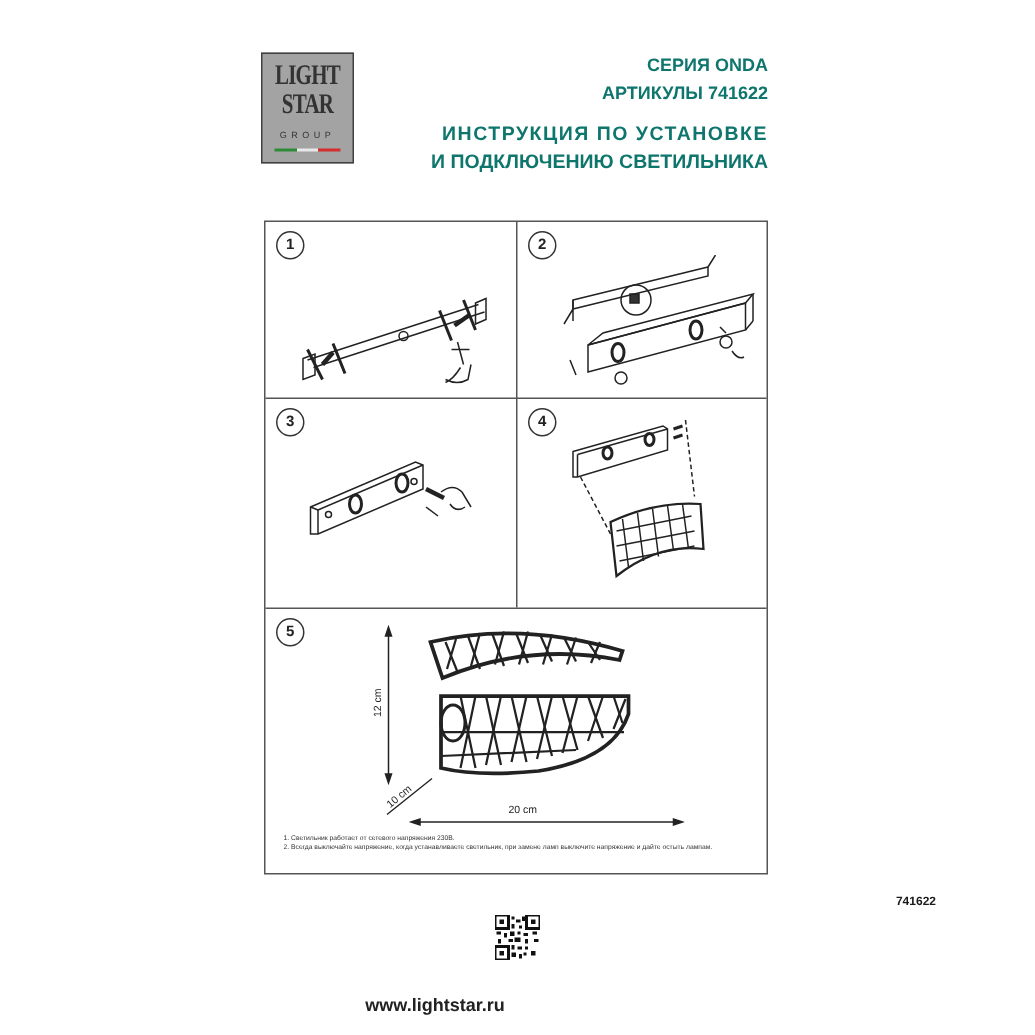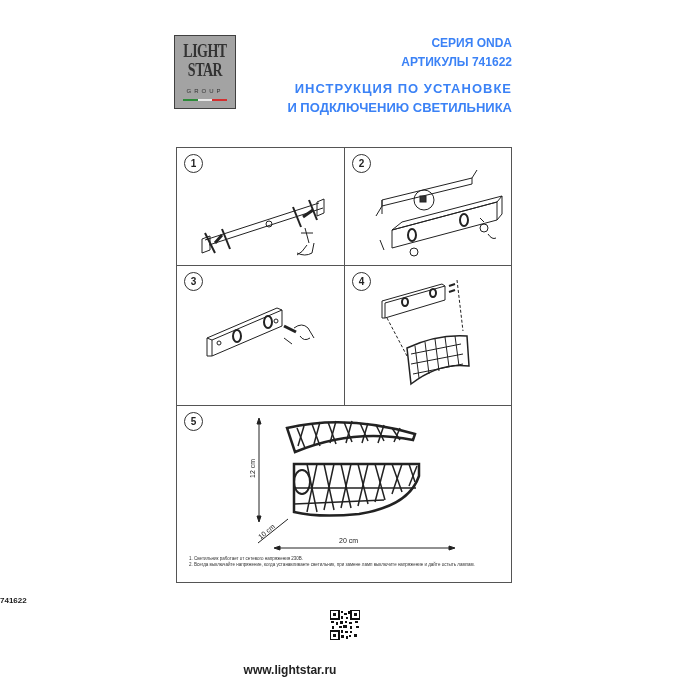--- a/index.html
+++ b/index.html
@@ -5,32 +5,32 @@
   html,body{margin:0;padding:0;background:#fff;}
   body{width:690px;height:690px;position:relative;overflow:hidden;font-family:"Liberation Sans",sans-serif;color:#1a1a1a;}
   .abs{position:absolute;}
   .logo{left:174px;top:35px;width:62px;height:74px;border:1px solid #404040;box-sizing:border-box;background:#a3a3a3;}
   .logo .l1,.logo .l2{position:absolute;left:0;width:100%;text-align:center;font-family:"Liberation Serif",serif;font-weight:bold;color:#333;letter-spacing:-0.5px;transform:scaleY(1.35);}
   .logo .l1{top:8px;font-size:14px;}
   .logo .l2{top:27px;font-size:14px;}
   .logo .l3{position:absolute;left:0;width:100%;top:52px;text-align:center;font-size:6px;letter-spacing:3px;color:#333;}
   .logo .flag{position:absolute;left:8px;right:8px;top:63px;height:2px;display:flex;}
   .logo .flag span{flex:1;}
-  .head-right{right:178px;text-align:right;font-weight:bold;color:#3b82f6;}
+  .head-right{right:178px;text-align:right;font-weight:bold;color:#0f766e;}
   .series{top:36px;font-size:12px;}
   .articles{top:55px;font-size:12px;text-align:center;}
   .instr1{top:81px;font-size:13px;letter-spacing:1px;text-align:right;}
   .instr2{top:100px;font-size:13px;margin-left:13px;}
   .grid{left:176px;top:147px;width:336px;height:436px;border:1.5px solid #555;box-sizing:border-box;}
   .hline{position:absolute;left:0;right:0;height:0;border-top:1.5px solid #555;}
   .vline{position:absolute;width:0;border-left:1.5px solid #555;}
   .step{position:absolute;width:17px;height:17px;border:1.3px solid #333;border-radius:50%;font-size:10px;font-weight:bold;text-align:center;line-height:17px;color:#222;background:#fff;}
   .notes{position:absolute;left:12px;top:408px;font-size:4.5px;line-height:6px;color:#333;white-space:nowrap;}
   .dim{position:absolute;font-size:7px;color:#222;}
-  .footer-art{left:0;width:624px;top:596px;text-align:left;font-size:8px;font-weight:bold;}
+  .footer-art{left:0;width:624px;top:596px;text-align:right;font-size:8px;font-weight:bold;}
   .qr{left:330px;top:610px;width:30px;height:30px;}
   .site{left:0;width:580px;top:663px;text-align:center;font-size:12px;font-weight:bold;color:#222;}
 </style>
 </head>
 <body>
 
 <div class="abs logo">
   <div class="l1">LIGHT</div>
   <div class="l2">STAR</div>
   <div class="l3">GROUP</div>

